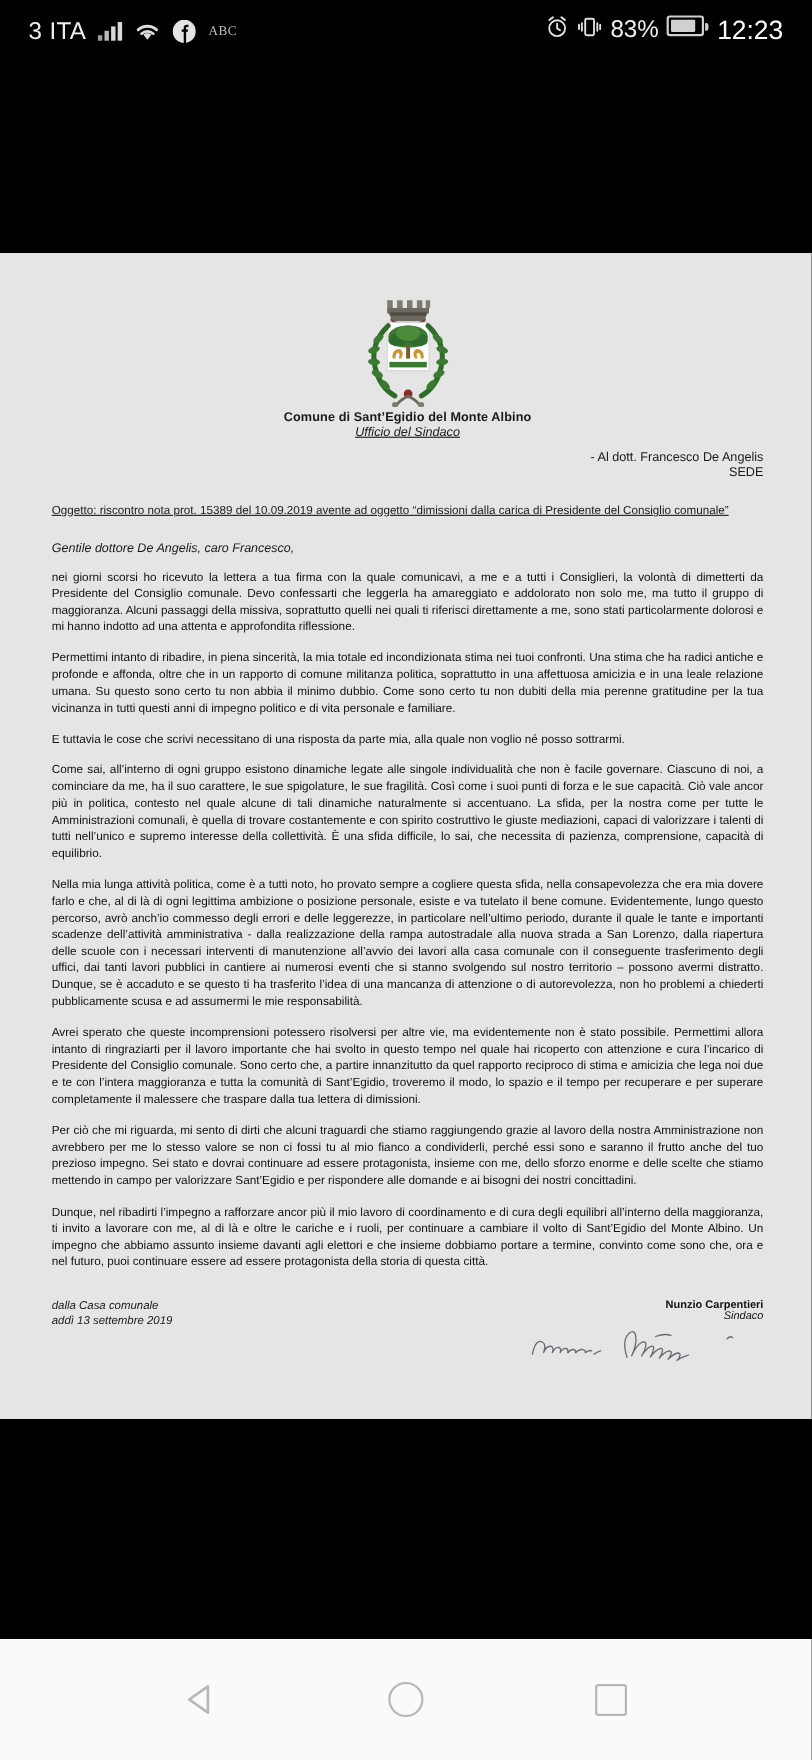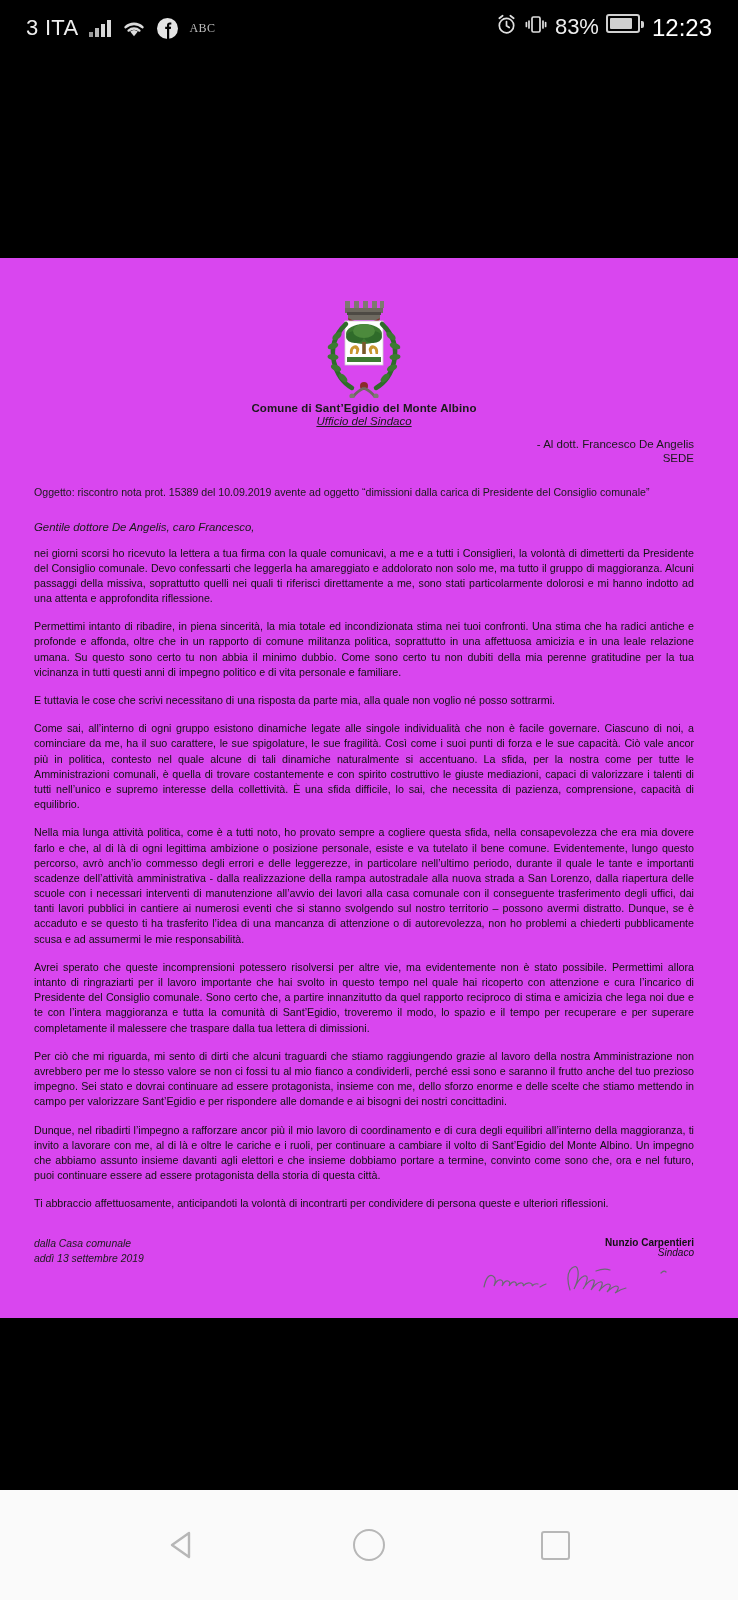--- a/index.html
+++ b/index.html
@@ -110,23 +110,22 @@
     background: #000000;
   }
 
   
   .page {
     position: absolute;
     top: 174px;           
     left: 0;
     width: 738px;
     height: 1060px;
-    background: #d946ef;
-    padding: 24px 44px 10px 34px;
-    margin-top: 28px;
+    background: #e5e5e5;
+    padding: 24px 44px 10px 47px;
   }
 
   
   .crest-wrap {
     display: flex;
     justify-content: center;
     margin-top: 6px;
   }
   .crest { display:block; }
 
@@ -154,20 +153,21 @@
     margin-top: 10px;
     line-height: 1.25;
   }
   .addressee .sede { display:block; }
 
   .subject {
     font-size: 10.6px;
     color: #1a1a1a;
     margin-top: 20px;
     line-height: 1.3;
+    text-decoration: underline;
   }
 
   .salutation {
     font-size: 11.4px;
     font-style: italic;
     color: #1a1a1a;
     margin-top: 21px;
   }
 
   .body-p {
@@ -363,21 +363,20 @@
       <div class="salutation">Gentile dottore De Angelis, caro Francesco,</div>
 
       <p class="body-p">nei giorni scorsi ho ricevuto la lettera a tua firma con la quale comunicavi, a me e a tutti i Consiglieri, la volontà di dimetterti da Presidente del Consiglio comunale. Devo confessarti che leggerla ha amareggiato e addolorato non solo me, ma tutto il gruppo di maggioranza. Alcuni passaggi della missiva, soprattutto quelli nei quali ti riferisci direttamente a me, sono stati particolarmente dolorosi e mi hanno indotto ad una attenta e approfondita riflessione.</p>
       <p class="body-p">Permettimi intanto di ribadire, in piena sincerità, la mia totale ed incondizionata stima nei tuoi confronti. Una stima che ha radici antiche e profonde e affonda, oltre che in un rapporto di comune militanza politica, soprattutto in una affettuosa amicizia e in una leale relazione umana. Su questo sono certo tu non abbia il minimo dubbio. Come sono certo tu non dubiti della mia perenne gratitudine per la tua vicinanza in tutti questi anni di impegno politico e di vita personale e familiare.</p>
       <p class="body-p">E tuttavia le cose che scrivi necessitano di una risposta da parte mia, alla quale non voglio né posso sottrarmi.</p>
       <p class="body-p">Come sai, all’interno di ogni gruppo esistono dinamiche legate alle singole individualità che non è facile governare. Ciascuno di noi, a cominciare da me, ha il suo carattere, le sue spigolature, le sue fragilità. Così come i suoi punti di forza e le sue capacità. Ciò vale ancor più in politica, contesto nel quale alcune di tali dinamiche naturalmente si accentuano. La sfida, per la nostra come per tutte le Amministrazioni comunali, è quella di trovare costantemente e con spirito costruttivo le giuste mediazioni, capaci di valorizzare i talenti di tutti nell’unico e supremo interesse della collettività. È una sfida difficile, lo sai, che necessita di pazienza, comprensione, capacità di equilibrio.</p>
       <p class="body-p">Nella mia lunga attività politica, come è a tutti noto, ho provato sempre a cogliere questa sfida, nella consapevolezza che era mia dovere farlo e che, al di là di ogni legittima ambizione o posizione personale, esiste e va tutelato il bene comune. Evidentemente, lungo questo percorso, avrò anch’io commesso degli errori e delle leggerezze, in particolare nell’ultimo periodo, durante il quale le tante e importanti scadenze dell’attività amministrativa - dalla realizzazione della rampa autostradale alla nuova strada a San Lorenzo, dalla riapertura delle scuole con i necessari interventi di manutenzione all’avvio dei lavori alla casa comunale con il conseguente trasferimento degli uffici, dai tanti lavori pubblici in cantiere ai numerosi eventi che si stanno svolgendo sul nostro territorio – possono avermi distratto. Dunque, se è accaduto e se questo ti ha trasferito l’idea di una mancanza di attenzione o di autorevolezza, non ho problemi a chiederti pubblicamente scusa e ad assumermi le mie responsabilità.</p>
       <p class="body-p">Avrei sperato che queste incomprensioni potessero risolversi per altre vie, ma evidentemente non è stato possibile. Permettimi allora intanto di ringraziarti per il lavoro importante che hai svolto in questo tempo nel quale hai ricoperto con attenzione e cura l’incarico di Presidente del Consiglio comunale. Sono certo che, a partire innanzitutto da quel rapporto reciproco di stima e amicizia che lega noi due e te con l’intera maggioranza e tutta la comunità di Sant’Egidio, troveremo il modo, lo spazio e il tempo per recuperare e per superare completamente il malessere che traspare dalla tua lettera di dimissioni.</p>
       <p class="body-p">Per ciò che mi riguarda, mi sento di dirti che alcuni traguardi che stiamo raggiungendo grazie al lavoro della nostra Amministrazione non avrebbero per me lo stesso valore se non ci fossi tu al mio fianco a condividerli, perché essi sono e saranno il frutto anche del tuo prezioso impegno. Sei stato e dovrai continuare ad essere protagonista, insieme con me, dello sforzo enorme e delle scelte che stiamo mettendo in campo per valorizzare Sant’Egidio e per rispondere alle domande e ai bisogni dei nostri concittadini.</p>
       <p class="body-p">Dunque, nel ribadirti l’impegno a rafforzare ancor più il mio lavoro di coordinamento e di cura degli equilibri all’interno della maggioranza, ti invito a lavorare con me, al di là e oltre le cariche e i ruoli, per continuare a cambiare il volto di Sant’Egidio del Monte Albino. Un impegno che abbiamo assunto insieme davanti agli elettori e che insieme dobbiamo portare a termine, convinto come sono che, ora e nel futuro, puoi continuare essere ad essere protagonista della storia di questa città.</p>
-      <p class="body-p">Ti abbraccio affettuosamente, anticipandoti la volontà di incontrarti per condividere di persona queste e ulteriori riflessioni.</p>
 
       <div class="sign-row">
         <div class="place-date">
           <div>dalla Casa comunale</div>
           <div>addì 13 settembre 2019</div>
         </div>
         <div class="signer">
           <span class="signer-name">Nunzio Carpentieri</span>
           <span class="signer-role">Sindaco</span>
           <svg class="signature-svg" width="210" height="40" viewBox="0 0 210 40">

